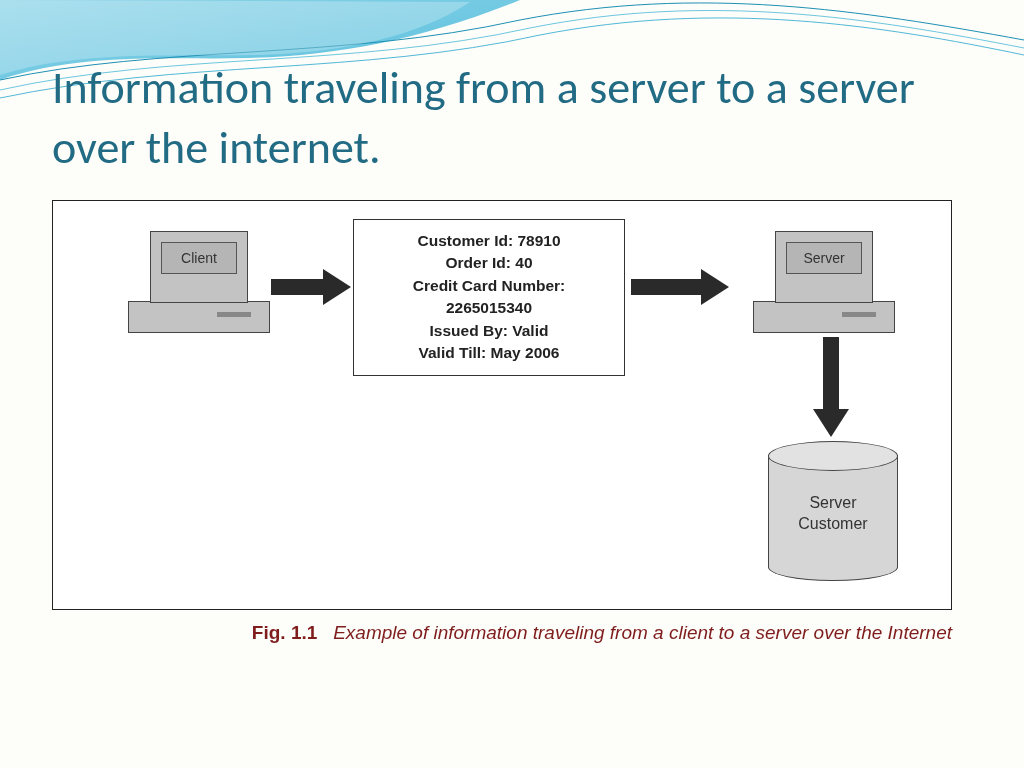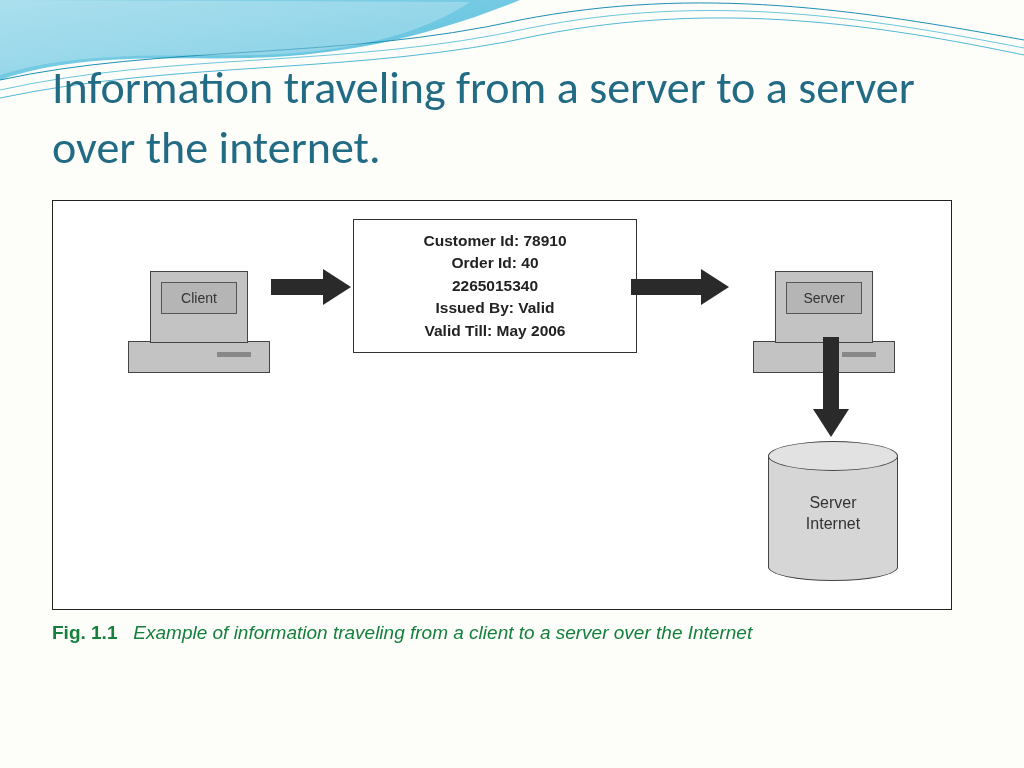--- a/index.html
+++ b/index.html
@@ -38,32 +38,31 @@
     height: 410px;
     border: 1.5px solid #222;
     background: #fff;
     box-sizing: border-box;
   }
   .caption {
     position: absolute;
     left: 52px;
     top: 622px;
     width: 900px;
-    text-align: left;
+    text-align: right;
     font-size: 19px;
     font-family: Arial, sans-serif;
-    color: #15803d;
+    color: #7f1d1d;
   }
   .caption .label { font-weight: bold; }
   .caption .text  { font-style: italic; font-weight: normal; }
 
   
   .computer {
     position: absolute;
-    margin-top: 40px;
   }
   .comp-base {
     position: absolute;
     bottom: 0; left: 0;
     width: 140px; height: 30px;
     background: #c3c3c3;
     border: 1.5px solid #444;
   }
   .comp-slot {
     position: absolute;
@@ -88,21 +87,21 @@
     text-align: center;
     font-size: 14px;
     color: #333;
   }
   .info-box {
     position: absolute;
     left: 300px;
     top: 18px;
     width: 270px;
     border: 1.5px solid #333;
-    padding: 10px 6px;
+    padding: 10px 0;
     text-align: center;
     font-size: 15.5px;
     font-weight: bold;
     line-height: 1.45;
     color: #222;
     background: #fff;
   }
   .arrow {
     position: absolute;
   }
@@ -196,20 +195,21 @@
   </div>
 
   <div class="arrow" style="left:218px; top:68px; width:80px; height:36px;">
     <div class="shaft" style="left:0; top:10px; width:52px; height:16px;"></div>
     <div class="head-right" style="left:52px; top:0;"></div>
   </div>
 
   <div class="info-box">
     <div>Customer Id: 78910</div>
     <div>Order Id: 40</div>
+    <div>Credit Card Number:</div>
     <div>2265015340</div>
     <div>Issued By: Valid</div>
     <div>Valid Till: May 2006</div>
   </div>
 
   <div class="arrow" style="left:578px; top:68px; width:100px; height:36px;">
     <div class="shaft" style="left:0; top:10px; width:70px; height:16px;"></div>
     <div class="head-right" style="left:70px; top:0;"></div>
   </div>
 
@@ -226,21 +226,21 @@
     <div class="shaft" style="left:10px; top:0; width:16px; height:72px;"></div>
     <div class="head-down" style="left:0; top:72px;"></div>
   </div>
 
   <div class="db">
     <div class="body"></div>
     <div class="bottom"></div>
     <div class="top"></div>
     <div class="label">
       <span>Server</span><br>
-      <span>Internet</span>
+      <span>Customer</span>
     </div>
   </div>
 
 </div>
 
 <div class="caption">
   <span class="label">Fig. 1.1</span>&nbsp;&nbsp;
   <span class="text">Example of information traveling from a client to a server over the Internet</span>
 </div>
 

